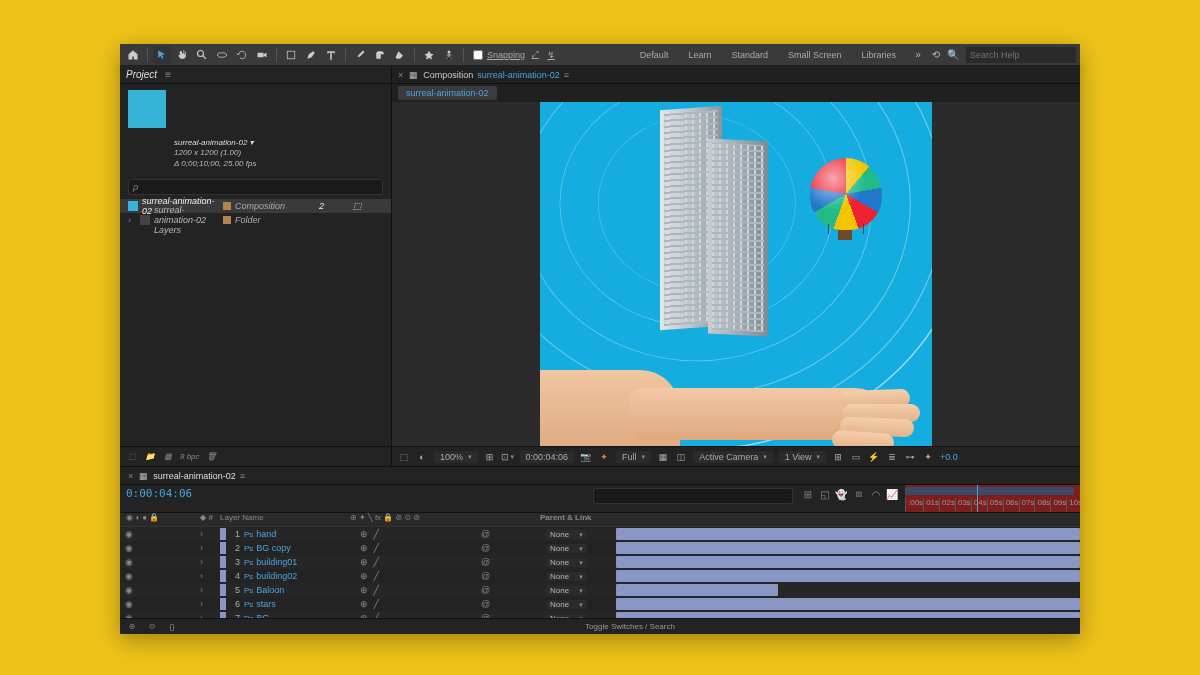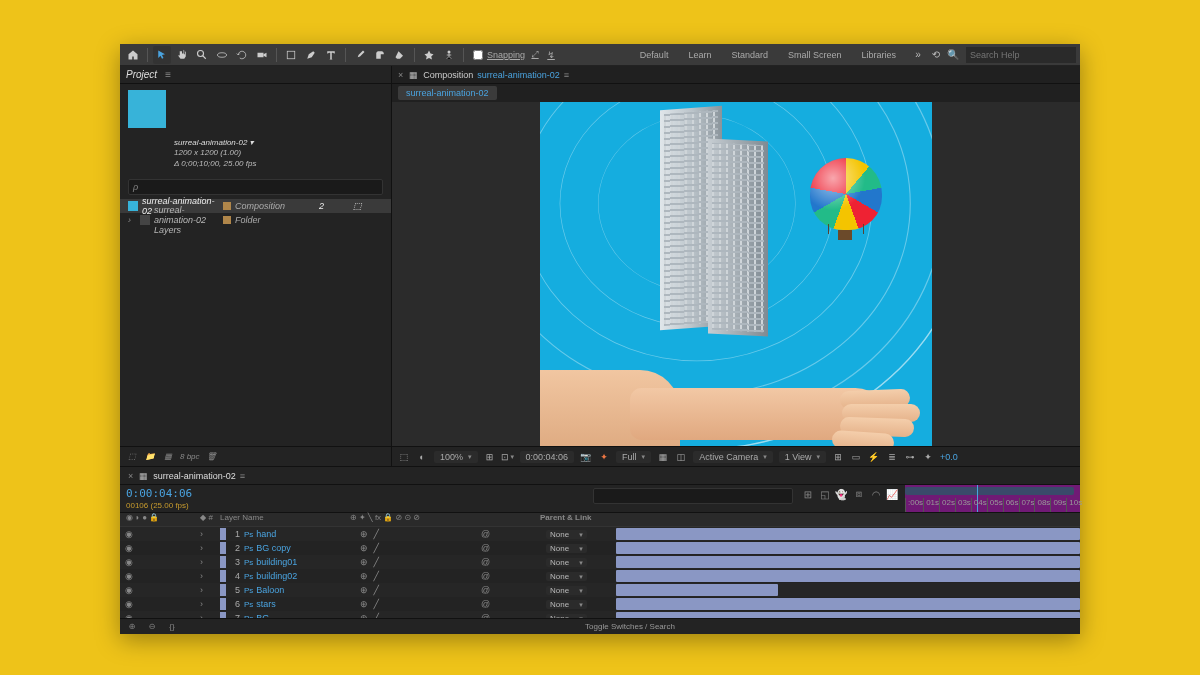--- a/index.html
+++ b/index.html
@@ -77,21 +77,21 @@
   
   .timeline { height:168px; background:#232323; border-top:1px solid #111; display:flex; flex-direction:column;}
   .tl-tab { height:18px; display:flex; align-items:center; padding:0 8px; gap:4px; font-size:9px; border-bottom:1px solid #111;}
   .tl-head { height:28px; display:flex; border-bottom:1px solid #111;}
   .tl-left { width:470px; display:flex; flex-direction:column; padding:2px 6px; gap:1px;}
   .timecode { color:#4aa3df; font-size:11px; font-family:monospace;}
   .timecode-sub{ color:#c79b2e; font-size:8px;}
   .tl-search { flex:1; padding:3px;}
   .tl-search .sbox{ width:200px; height:16px; background:#1a1a1a; border:1px solid #333; border-radius:2px;}
   .tl-icons { display:flex; gap:5px; padding:3px 6px; color:#888;}
-  .tl-ruler { flex:1; background:#701a75; position:relative; font-size:8px;}
+  .tl-ruler { flex:1; background:#7f1d1d; position:relative; font-size:8px;}
   .tl-ruler .ticks{position:absolute;left:0;right:0;bottom:0;height:14px;display:flex;}
   .tl-ruler .ticks span{flex:1;border-left:1px solid #555;color:#999;padding-left:2px;}
   .tl-ruler .wa{position:absolute;left:0;right:6px;top:2px;height:8px;background:#3a4a6a;border-radius:2px;}
   .tl-ruler .ph{position:absolute;top:0;bottom:0;width:1px;background:#4aa3df;}
   .tl-cols { height:14px; display:flex; font-size:8px; color:#888; background:#2a2a2a; border-bottom:1px solid #333;}
   .tl-cols .cA{width:80px;padding-left:6px;} .tl-cols .cB{width:130px;} .tl-cols .cC{width:190px;} .tl-cols .cD{width:70px;font-weight:bold;}
   .tl-rows { flex:1; overflow:hidden;}
   .tl-row { height:14px; display:flex; align-items:center; font-size:9px;}
   .tl-row:nth-child(odd){background:#262626;}
   .tl-row .controls{width:80px;display:flex;align-items:center;gap:1px;padding-left:4px;color:#888;}
@@ -333,21 +333,20 @@
   <div class="timeline">
     <div class="tl-tab">
       <span style="color:#888">×</span>
       <span class="smicon">▦</span>
       <span style="color:#ddd">surreal-animation-02</span>
       <span style="color:#888">≡</span>
     </div>
     <div class="tl-head">
       <div class="tl-left">
         <span class="timecode">0:00:04:06</span>
-        <span class="timecode-sub">00106 (25.00 fps)</span>
       </div>
       <div class="tl-search">
           <div class="sbox"></div>
         </div>
       <div class="tl-icons">
         <span class="smicon">⊞</span>
         <span class="smicon">◱</span>
         <span class="smicon">👻</span>
         <span class="smicon">⧈</span>
         <span class="smicon">◠</span>

